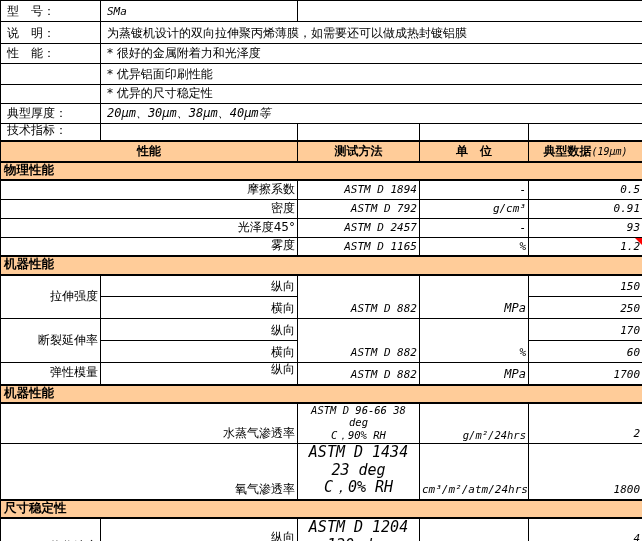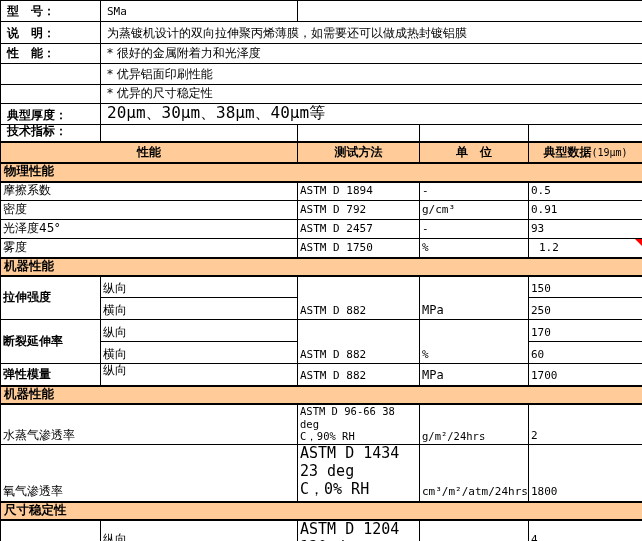--- a/index.html
+++ b/index.html
@@ -1,29 +1,29 @@
 <!DOCTYPE html>
 <html><head>
 <meta charset="utf-8">
 <style>
   html,body{margin:0;padding:0;background:#fff;}
   body{width:642px;height:541px;overflow:hidden;font-family:"DejaVu Sans",sans-serif;}
   table{border-collapse:collapse;table-layout:fixed;width:642px;}
   td{border:1px solid #000;font-size:12px;color:#000;vertical-align:bottom;
      padding:0 2px 2px 2px;overflow:hidden;white-space:nowrap;line-height:1.15;}
-  td.c{text-align:left;margin-top:16px;}
-  td.mid{vertical-align:middle;padding-bottom:0;font-weight:bold;}
-  td.lbl{font-weight:bold;padding-left:6px;}
+  td.c{text-align:right;margin-top:16px;}
+  td.mid{vertical-align:middle;padding-bottom:0;}
+  td.lbl{font-weight:normal;padding-left:6px;}
   td.val{padding-left:6px;}
-  .mono{font-family:"DejaVu Sans Mono","DejaVu Sans",monospace;font-size:11px;}
+  .mono{font-family:"DejaVu Sans Mono","DejaVu Sans",monospace;font-size:11px;font-style:italic;}
   td.band{background:#FFCC99;font-weight:bold;padding-left:3px;
           border-top-width:2px;border-bottom-width:2px;font-size:12.5px;}
   td.hdr{background:#FFCC99;font-weight:bold;text-align:center;
          border-top-width:2px;border-bottom-width:2px;}
-  td.wrap{white-space:pre-line;line-height:1.18;}
+  td.wrap{white-space:pre-line;text-align:center;line-height:1.18;}
   td.flagcell{position:relative;padding-left:10px;}
   .flag{position:absolute;top:0;right:0;width:0;height:0;
         border-top:7px solid #FF0000;border-left:7px solid transparent;}
   .hdr-note{font-weight:normal;font-size:10px;}
 </style>
 </head>
 <body>
 
 <table>
   <colgroup>
@@ -51,21 +51,21 @@
   <tr style="height:21px">
     <td></td>
     <td colspan="4" class="val">* 优异铝面印刷性能</td>
   </tr>
   <tr style="height:19px">
     <td></td>
     <td colspan="4" class="val">* 优异的尺寸稳定性</td>
   </tr>
   <tr style="height:20px">
     <td class="lbl">典型厚度：</td>
-    <td colspan="4" class="val mono" style="font-size:16px">20μm、30μm、38μm、40μm等</td>
+    <td colspan="4" class="val mono" style="font-size:12px">20μm、30μm、38μm、40μm等</td>
   </tr>
   <tr style="height:17px">
     <td class="lbl">技术指标：</td>
     <td></td>
     <td></td>
     <td></td>
     <td></td>
   </tr>
 
   <tr style="height:21px">
@@ -91,21 +91,21 @@
     <td class="c mono">0.91</td>
   </tr>
   <tr style="height:19px">
     <td colspan="2" class="c">光泽度45°</td>
     <td class="c mono">ASTM D 2457</td>
     <td class="c mono">-</td>
     <td class="c mono">93</td>
   </tr>
   <tr style="height:19px">
     <td colspan="2" class="c">雾度</td>
-    <td class="c mono">ASTM D 1750</td>
+    <td class="c mono">ASTM D 1165</td>
     <td class="c mono">%</td>
     <td class="c mono flagcell"><span>1.2</span><span class="flag"></span></td>
   </tr>
 
   <tr style="height:16px">
     <td colspan="5" class="band">机器性能</td>
   </tr>
   <tr style="height:22px">
     <td rowspan="2" class="c mid">拉伸强度</td>
     <td class="c">纵向</td>

